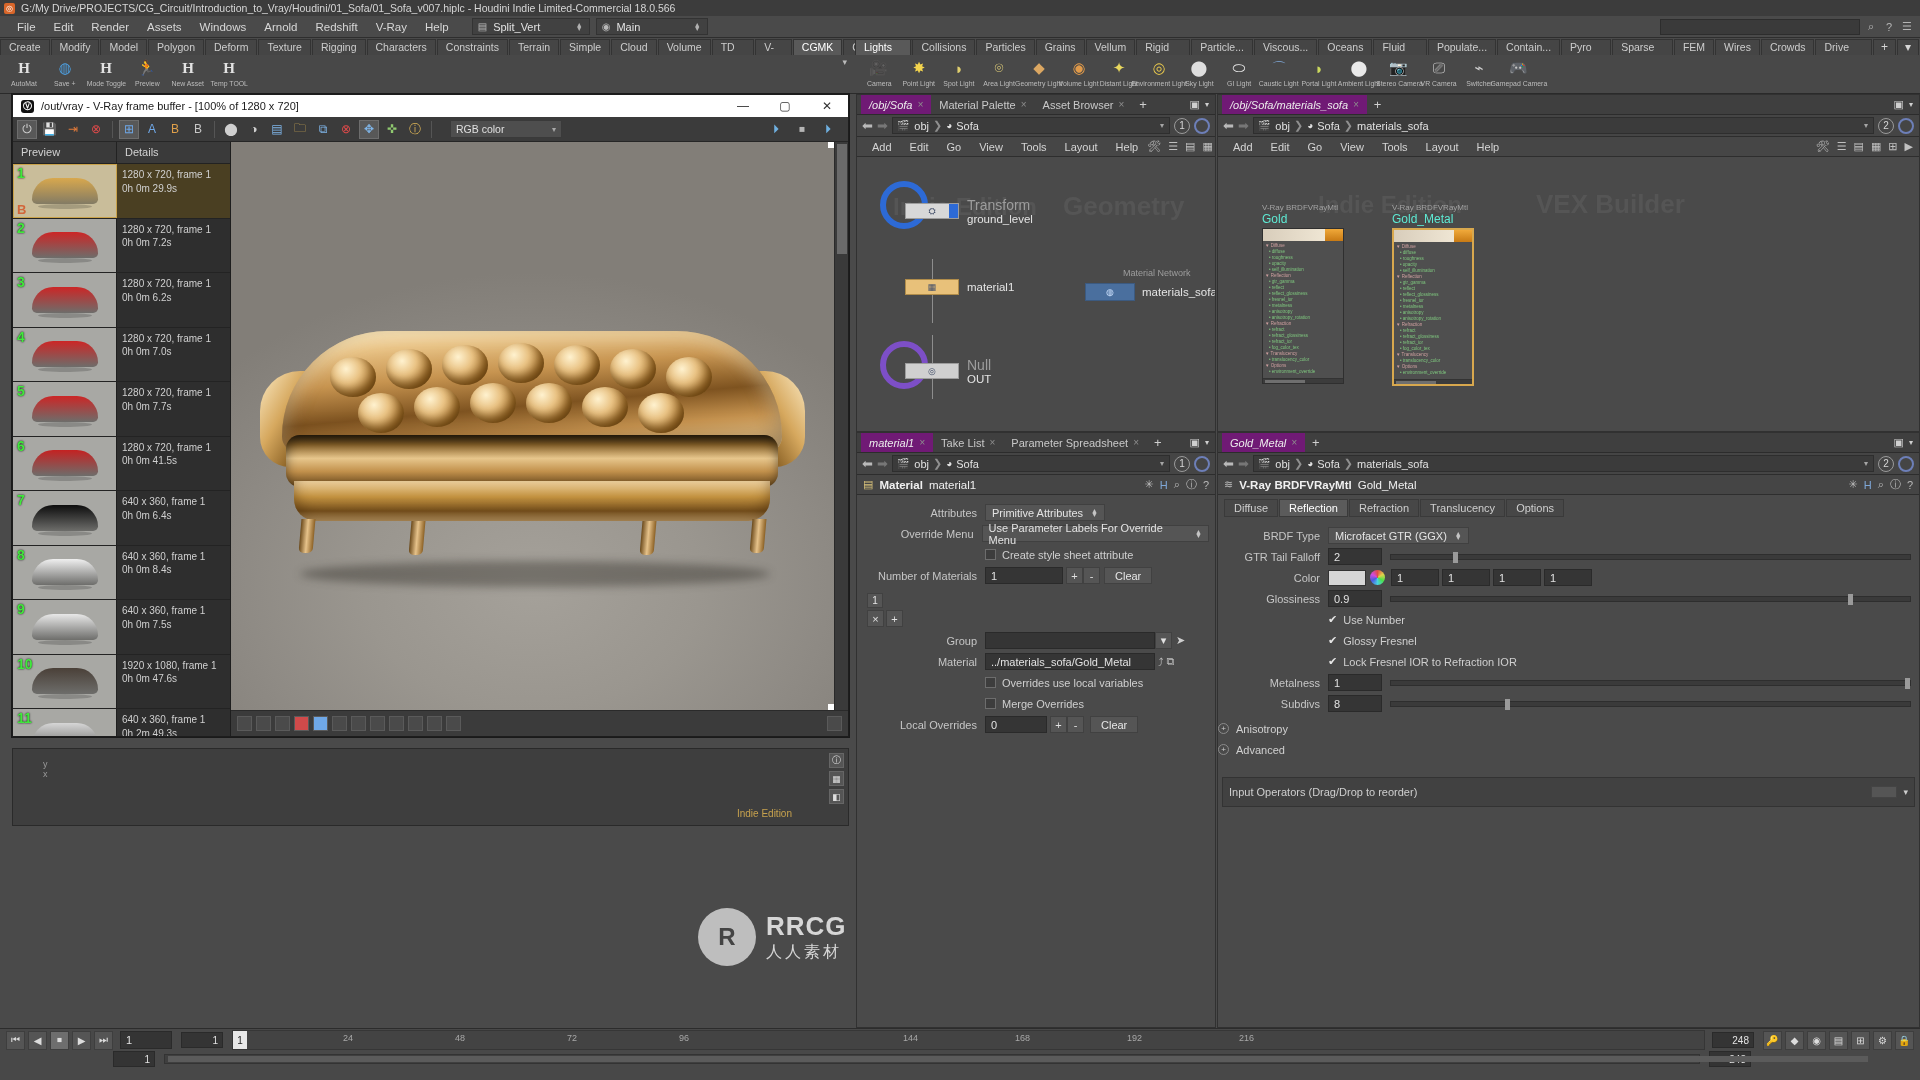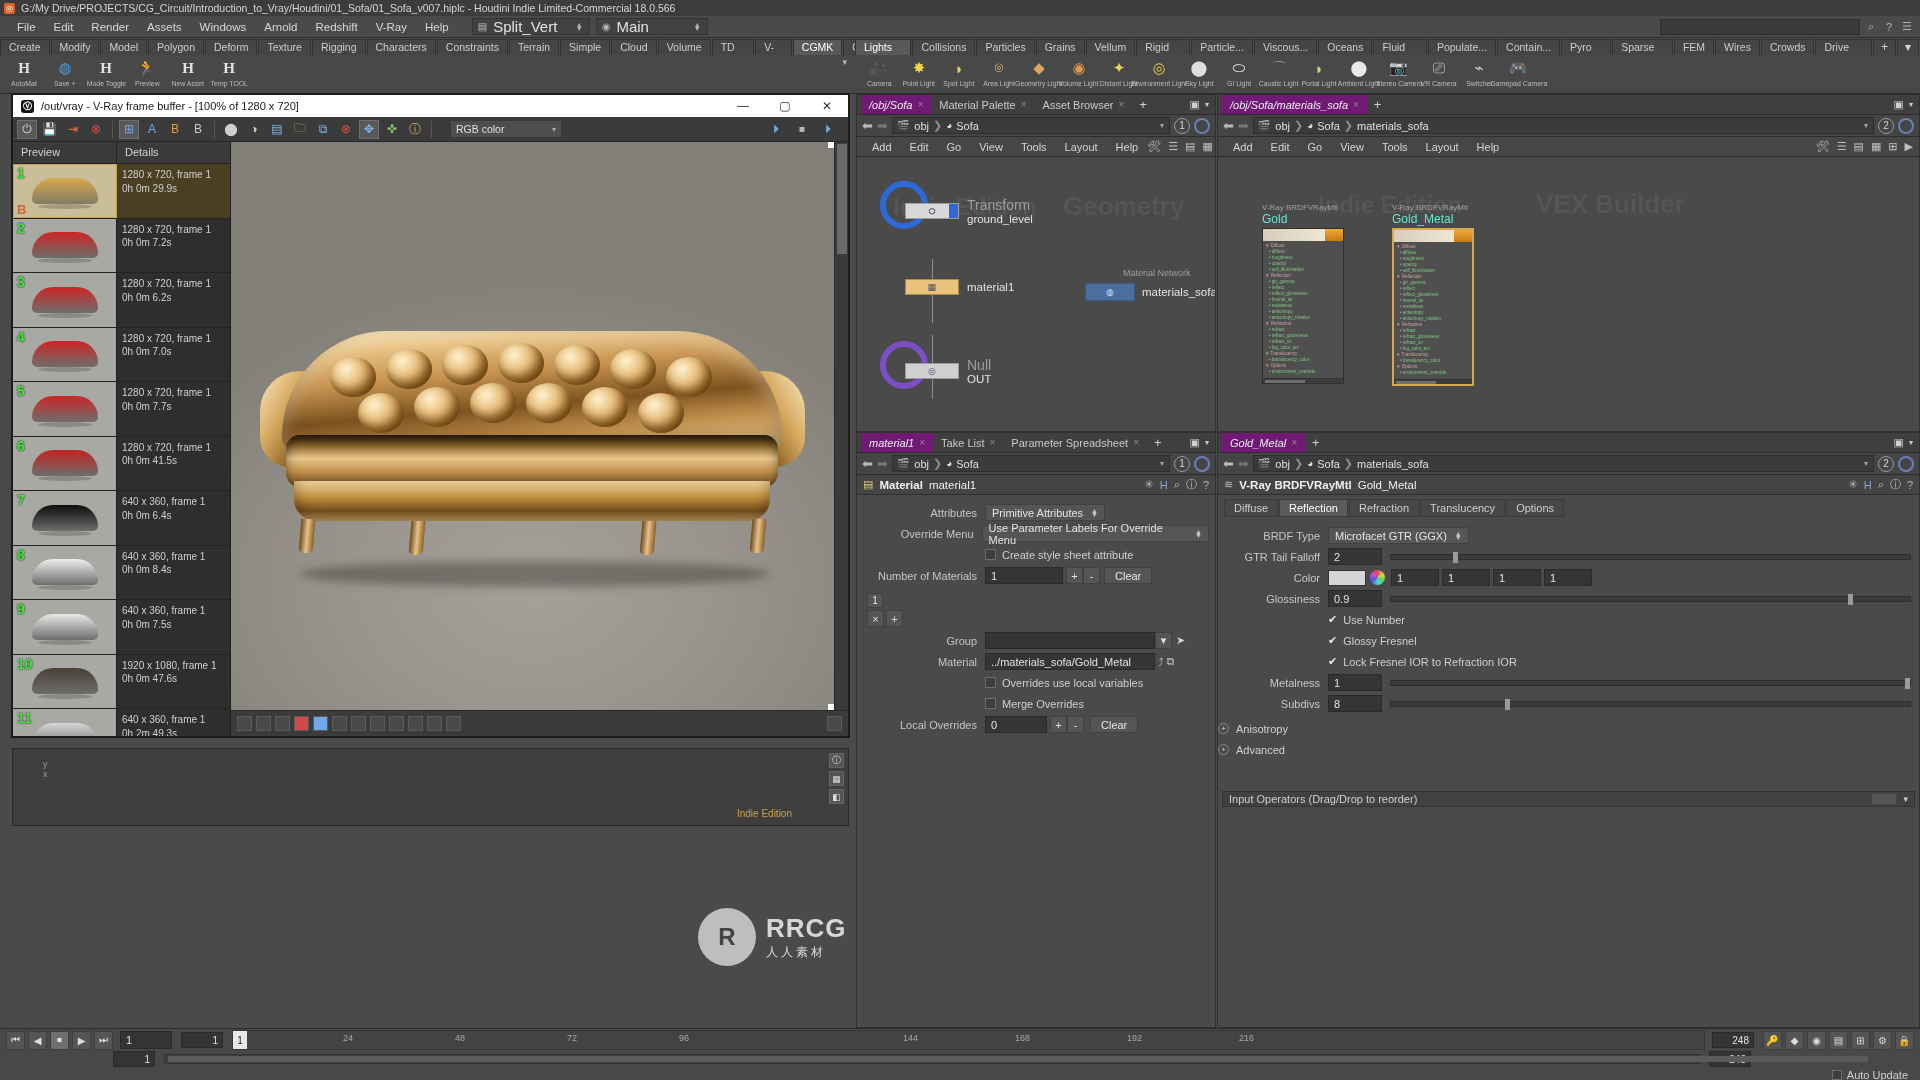--- a/index.html
+++ b/index.html
@@ -15,21 +15,21 @@
   .titlebar { height:16px; background:#3c3c3c; display:flex; align-items:center; padding-left:4px; gap:6px; }
   .titlebar .logo { width:11px;height:11px;border-radius:2px;background:#d8662a; display:flex;align-items:center;justify-content:center;font-size:8px;color:#fff; }
   .titlebar .ttl { font-size:10.5px; color:#d6d6d6; white-space:nowrap; }
 
   
   .menubar { height:22px; background:#4a4a4a; display:flex; align-items:center; padding-left:8px; gap:0; border-bottom:1px solid #2e2e2e;}
   .menubar .mi { padding:0 9px; height:22px; line-height:22px; font-size:11.5px; color:#d7d7d7; cursor:default; }
   .desk { margin-left:14px; display:flex; align-items:center; }
   .deskbox { display:flex;align-items:center; gap:6px; background:#414141; border:1px solid #333; height:17px; padding:0 5px; min-width:110px; }
   .deskbox .gi { font-size:10px; color:#b9b9b9; }
-  .deskbox .lab { font-size:15px; color:#e2e2e2; }
+  .deskbox .lab { font-size:11px; color:#e2e2e2; }
   .spin { width:9px; display:flex; flex-direction:column; align-items:center; line-height:4px; color:#b0b0b0; font-size:7px; margin-left:auto;}
   .mb-right { margin-left:auto; display:flex; align-items:center; gap:4px; padding-right:6px;}
   .mb-search { width:200px;height:16px;background:#3a3a3a;border:1px solid #2d2d2d; }
   .ricon { width:14px;height:14px; color:#b5b5b5; font-size:11px; display:flex;align-items:center;justify-content:center; }
 
   
   .shelfwrap { height:56px; background:#4a4a4a; display:flex; border-bottom:1px solid #2a2a2a;}
   .shelfgroup { display:flex; flex-direction:column; }
   .shelftabs { display:flex; height:17px; align-items:flex-end; }
   .stab { height:16px; padding:0 8px; font-size:10.5px; color:#cdcdcd; background:#454545;
@@ -203,21 +203,21 @@
   .ruler .playhead { position:absolute; top:0; bottom:0; width:14px; background:#e8e8e8; color:#222; font-size:10px; display:flex; align-items:center; justify-content:center;}
   .autoupd { display:flex;align-items:center;gap:5px;font-size:11px;color:#d0d0d0;}
   .scrubbar { height:10px; background:#3f3f3f; border:1px solid #333; margin:1px 6px; position:relative;}
   .scrubbar i { position:absolute; left:3px; top:1px; height:6px; width:1700px; background:#5b5b5b; display:block;}
 
   
   .rrcg { position:absolute; left:698px; top:812px; width:230px; height:62px; display:flex; align-items:center; gap:10px; opacity:.85;}
   .rrcg .circ { width:58px;height:58px;border-radius:50%;background:rgba(225,225,225,.9); display:flex;align-items:center;justify-content:center; color:#444; font-weight:bold; font-size:24px;}
   .rrcg .tx { color:#efefef; }
   .rrcg .tx .a { font-size:26px; font-weight:bold; letter-spacing:1px;}
-  .rrcg .tx .b { font-size:12px; letter-spacing:3px;}
+  .rrcg .tx .b { font-size:16px; letter-spacing:3px;}
 </style>
 </head>
 <body>
 
 <div class="app">
 
   <div class="titlebar">
     <div class="logo">◎</div>
     <div class="ttl">G:/My Drive/PROJECTS/CG_Circuit/Introduction_to_Vray/Houdini/01_Sofa/01_Sofa_v007.hiplc - Houdini Indie Limited-Commercial 18.0.566</div>
   </div>
@@ -1156,21 +1156,21 @@
           <span class="exp">Anisotropy</span>
         </div>
         <div class="parmrow">
           <div style="width:18px;text-align:center">
               <span class="plus-circ">+</span>
             </div>
           <span class="exp">Advanced</span>
         </div>
       </div>
 
-      <div style="position:absolute; left:4px; right:4px; bottom:220px; height:16px; background:#414141; border:1px solid #333; display:flex; align-items:center; padding:0 6px; gap:6px;">
+      <div style="position:absolute; left:4px; right:4px; bottom:220px; height:30px; background:#414141; border:1px solid #333; display:flex; align-items:center; padding:0 6px; gap:6px;">
         <span style="font-size:11px;color:#cfcfcf">Input Operators (Drag/Drop to reorder)</span>
         <span style="margin-left:auto; width:26px;height:12px;background:#555;border:1px solid #444"></span>
         <span style="color:#cfcfcf;font-size:9px">▾</span>
       </div>
     </div>
 
     <div class="rrcg">
       <div class="circ">
           <span>R</span>
         </div>
@@ -1227,21 +1227,15 @@
           <span>1</span>
         </div>
       <div class="scrubbar" style="flex:1">
           <i></i>
         </div>
       <div class="rangefield">
           <span>248</span>
         </div>
       <div style="width:160px"></div>
     </div>
-    <div style="display:flex; align-items:center; justify-content:flex-end; padding-right:12px; height:12px;">
-      <span class="autoupd">
-        <span style="width:10px;height:10px;border:1px solid #6d6d6d;background:#3d3d3d;display:inline-block"></span>
-        <span>Auto Update</span>
-      </span>
-    </div>
   </div>
 
 </div>
 
 </body></html>

